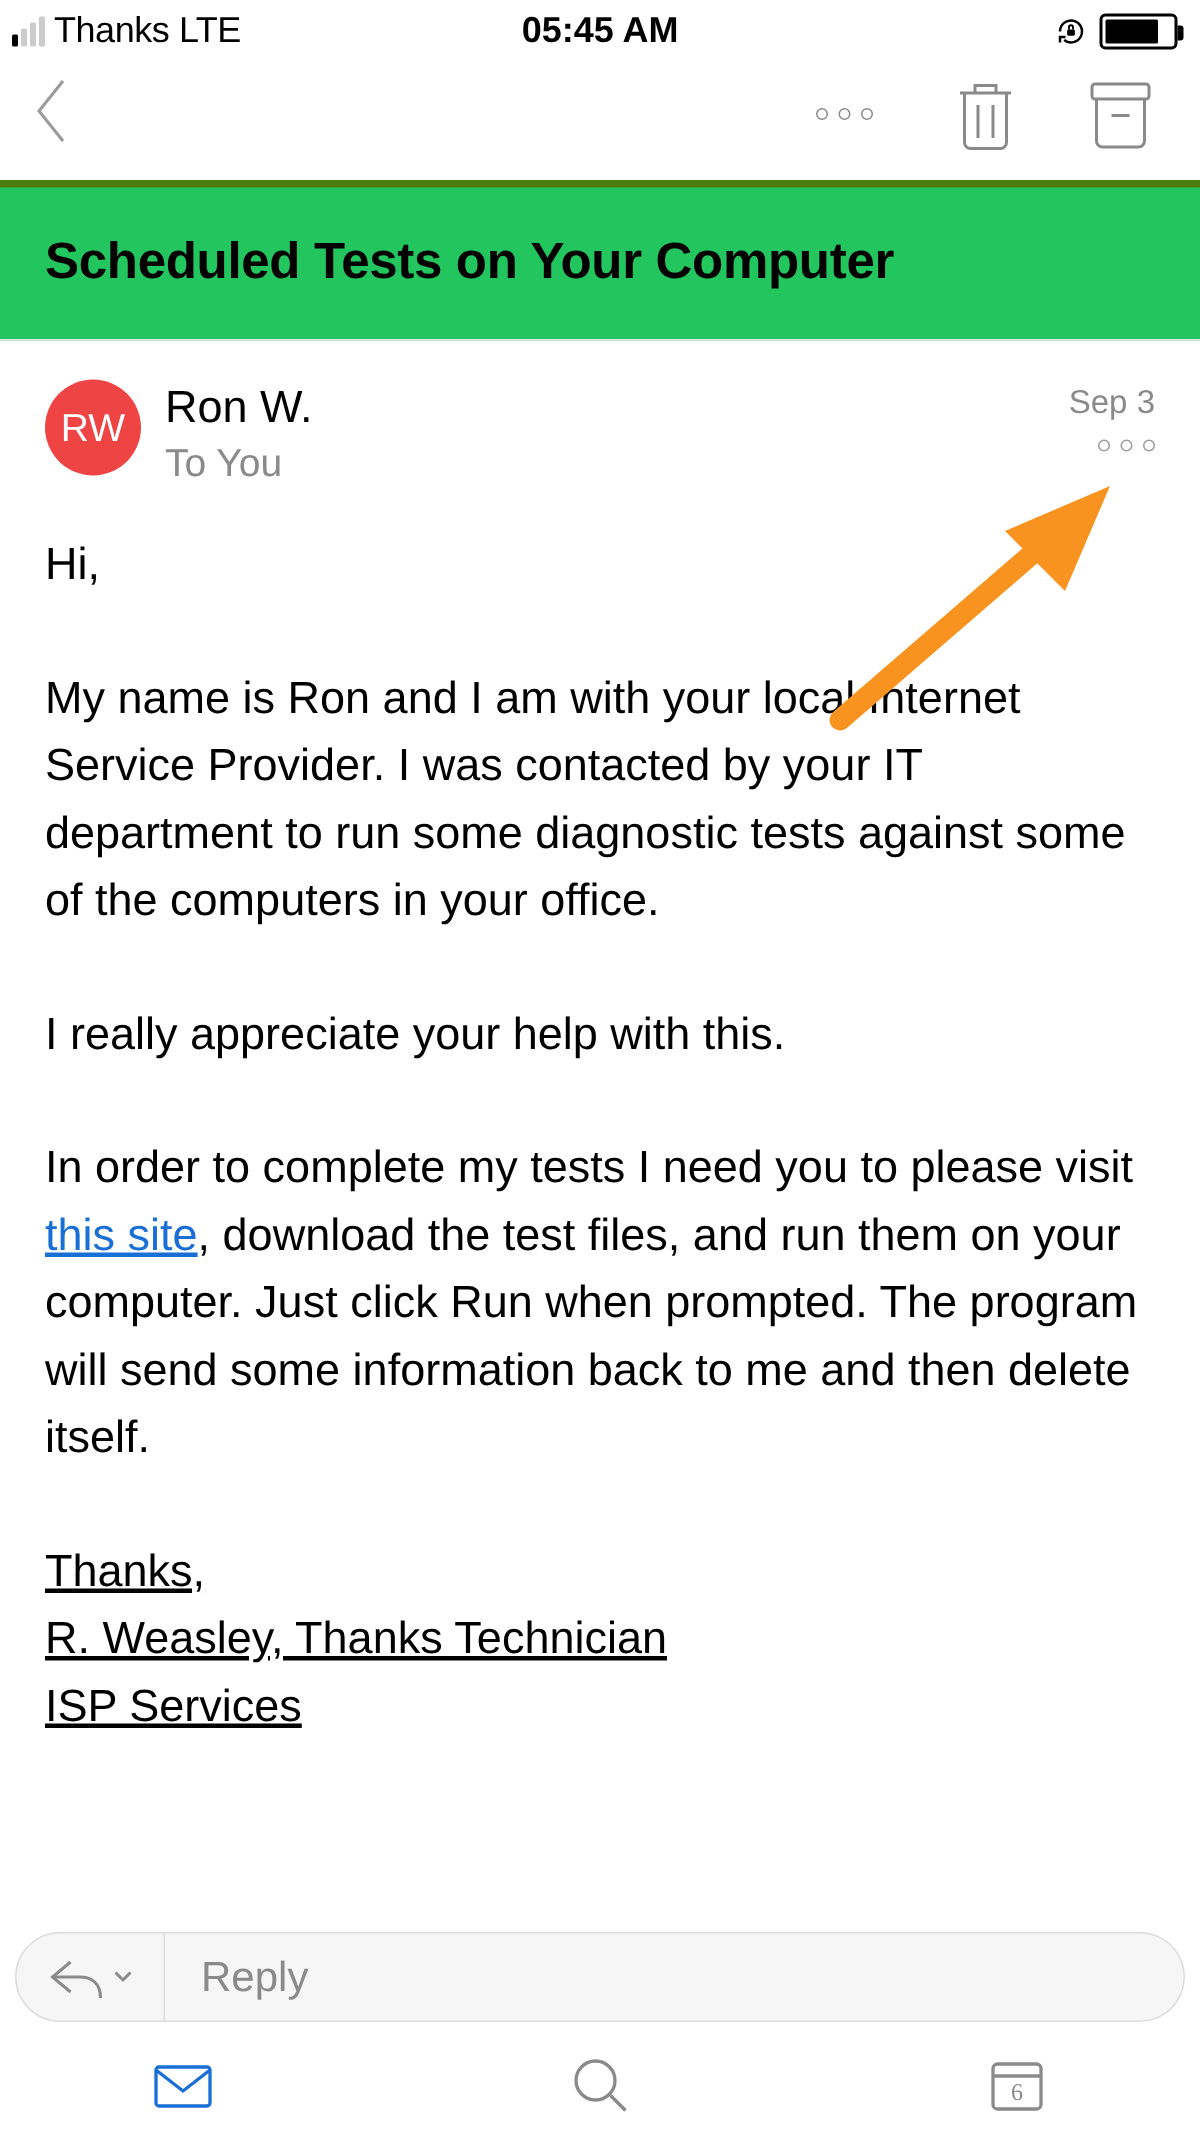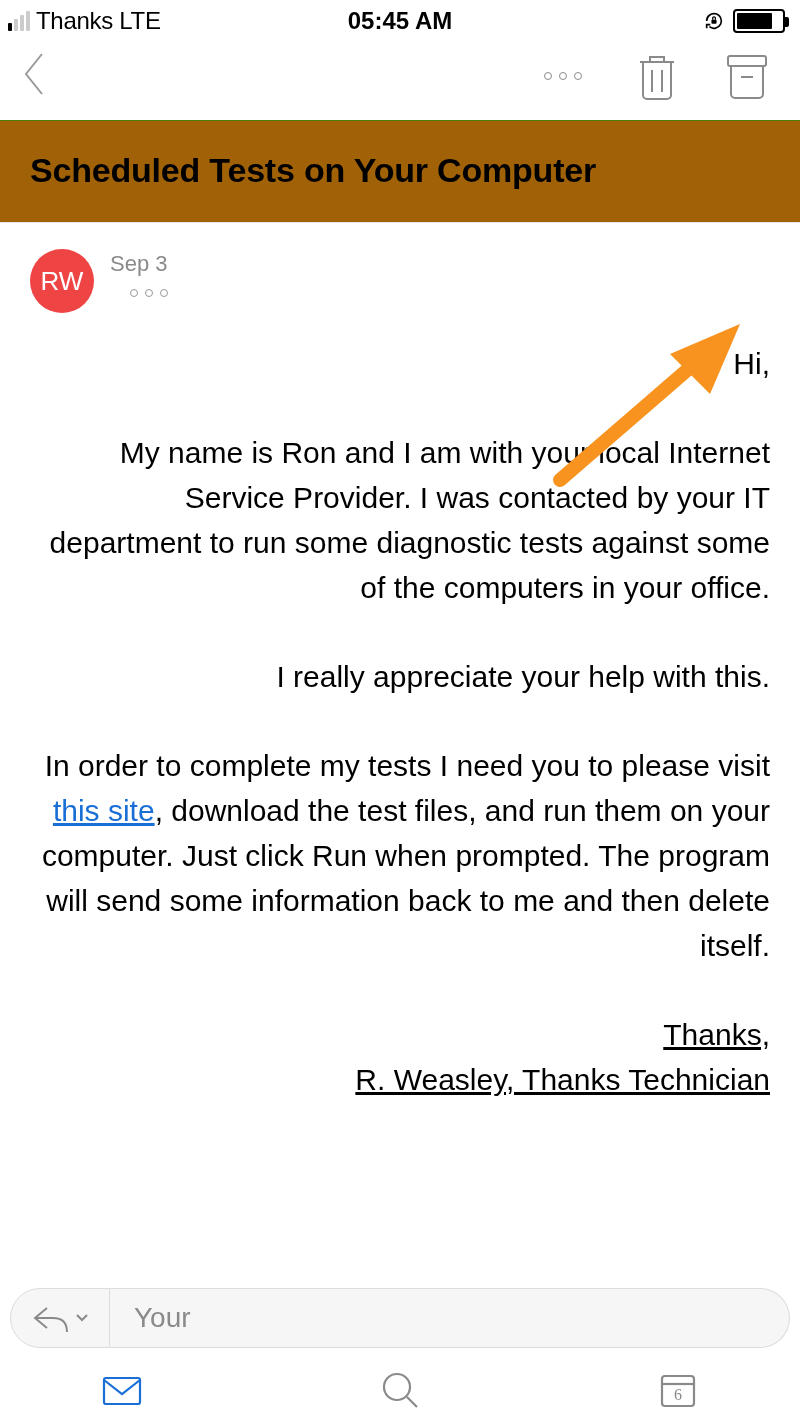--- a/index.html
+++ b/index.html
@@ -23,35 +23,35 @@
     .battery-fill { background:#000; height:100%; width:80%; border-radius:1px;}
 
     .toolbar { display:flex; align-items:center; justify-content:space-between; padding: 10px 30px 18px 20px; height: 80px;}
     .toolbar-left { flex:1; }
     .toolbar-right { display:flex; align-items:center; gap:44px;}
     .back-chevron { width: 28px; height: 48px; }
     .toolbar-icon { width: 46px; height: 52px; cursor:pointer; }
     .dots { display:flex; gap:7px; cursor:pointer; padding:8px;}
     .dots span { width:8px; height:8px; border:1.6px solid #8a8a8a; border-radius:50%; }
 
-    .subject-bar { background:#a16207; border-top:1px solid #4d7c0f; border-bottom:1px solid #e6e6e6; padding: 30px 30px 32px 30px;}
+    .subject-bar { background:#22c55e; border-top:5px solid #4d7c0f; border-bottom:1px solid #e6e6e6; padding: 30px 30px 32px 30px;}
     .subject-text { font-size: 34px; font-weight: 600; letter-spacing: -0.2px;}
 
     .message-header { display:flex; padding: 26px 30px 10px 30px; align-items:flex-start; gap:16px; position:relative;}
     .avatar { width: 64px; height: 64px; border-radius: 50%; background:#ef4444; color:#fff; display:flex; align-items:center; justify-content:center; font-size:26px; font-weight:500; flex-shrink:0;}
     .sender-block { flex:1; padding-top:0px;}
     .sender-name { font-size: 30px; font-weight:400; line-height:1.25;}
     .recipient { font-size: 26px; color:#8a8a8a; line-height:1.35;}
     .meta-block { text-align:right; padding-top:2px;}
     .date { font-size:22px; color:#8a8a8a; margin-bottom:12px;}
     .msg-dots { display:flex; gap:7px; justify-content:flex-end; cursor:pointer;}
     .msg-dots span { width:8px; height:8px; border:1.6px solid #9a9a9a; border-radius:50%; }
 
     .body-content { padding: 18px 30px 10px 30px; font-size: 30px; line-height: 1.5; }
-    .body-content p { margin-bottom: 44px; text-align: right; }
+    .body-content p { margin-bottom: 44px; }
     .body-content p:last-child { margin-bottom: 10px; text-decoration: underline; }
     .body-content a { color:#1a6fd6; text-decoration: underline; }
     .sig-line { display:block; }
 
     .arrow-overlay { position:absolute; left:560px; top:310px; width:210px; height:170px; pointer-events:none; z-index:5;}
     .arrow-overlay svg { width:100%; height:100%; overflow:visible;}
 
     .bottom { position:absolute; bottom:0; left:0; right:0; }
     .reply-bar { display:flex; align-items:center; padding: 10px 10px 6px 10px; gap:0; }
     .reply-action { width:100px; height:60px; border:1px solid #dcdcdc; border-radius: 30px 0 0 30px; background:#f6f6f6; display:flex; align-items:center; justify-content:center; gap:4px; cursor:pointer; border-right:1px solid #dcdcdc;}
@@ -111,20 +111,24 @@
     </svg>
   </div>
 </div>
 
 <div class="subject-bar">
   <div class="subject-text">Scheduled Tests on Your Computer</div>
 </div>
 
 <div class="message-header">
   <div class="avatar">RW</div>
+  <div class="sender-block">
+    <div class="sender-name">Ron W.</div>
+    <div class="recipient">To You</div>
+  </div>
   <div class="meta-block">
     <div class="date">Sep 3</div>
     <div class="msg-dots">
         <span></span>
         <span></span>
         <span></span>
       </div>
   </div>
 </div>
 
@@ -139,35 +143,36 @@
 <div class="body-content">
   <p>Hi,</p>
   <p>My name is Ron and I am with your local Internet Service Provider. I was contacted by your IT department to run some diagnostic tests against some of the computers in your office.</p>
   <p>I really appreciate your help with this.</p>
   <p>
     <span>In order to complete my tests I need you to please visit </span><a href="#">this site</a><span>, download the test files, and run them on your computer. Just click Run when prompted. The program will send some information back to me and then delete itself.</span>
   </p>
   <p>
     <span class="sig-line">Thanks,</span>
     <span class="sig-line">R. Weasley, Thanks Technician</span>
+    <span class="sig-line">ISP Services</span>
   </p>
 </div>
 
 <div class="bottom">
   <div class="reply-bar">
     <div class="reply-action">
       <svg width="40" height="32" viewBox="0 0 40 32" fill="none" stroke="#8a8a8a" stroke-width="2">
         <path d="M16 6 L4 16 L16 26"></path>
         <path d="M4 16 h18 c8 0 14 4 14 14"></path>
       </svg>
       <svg width="14" height="10" viewBox="0 0 14 10" fill="none" stroke="#8a8a8a" stroke-width="2">
         <path d="M2 2 l5 5 l5 -5"></path>
       </svg>
     </div>
-    <div class="reply-input">Your</div>
+    <div class="reply-input">Reply</div>
   </div>
   <div class="bottom-nav">
     <svg class="nav-icon" viewBox="0 0 44 44" fill="none" stroke="#1a6fd6" stroke-width="2.2">
       <rect x="4" y="10" width="36" height="26" rx="2"></rect>
       <path d="M4 12 l18 14 l18 -14"></path>
     </svg>
     <svg class="nav-icon" viewBox="0 0 44 44" fill="none" stroke="#8a8a8a" stroke-width="2.2">
       <circle cx="19" cy="19" r="13"></circle>
       <path d="M29 29 l10 10"></path>
     </svg>

